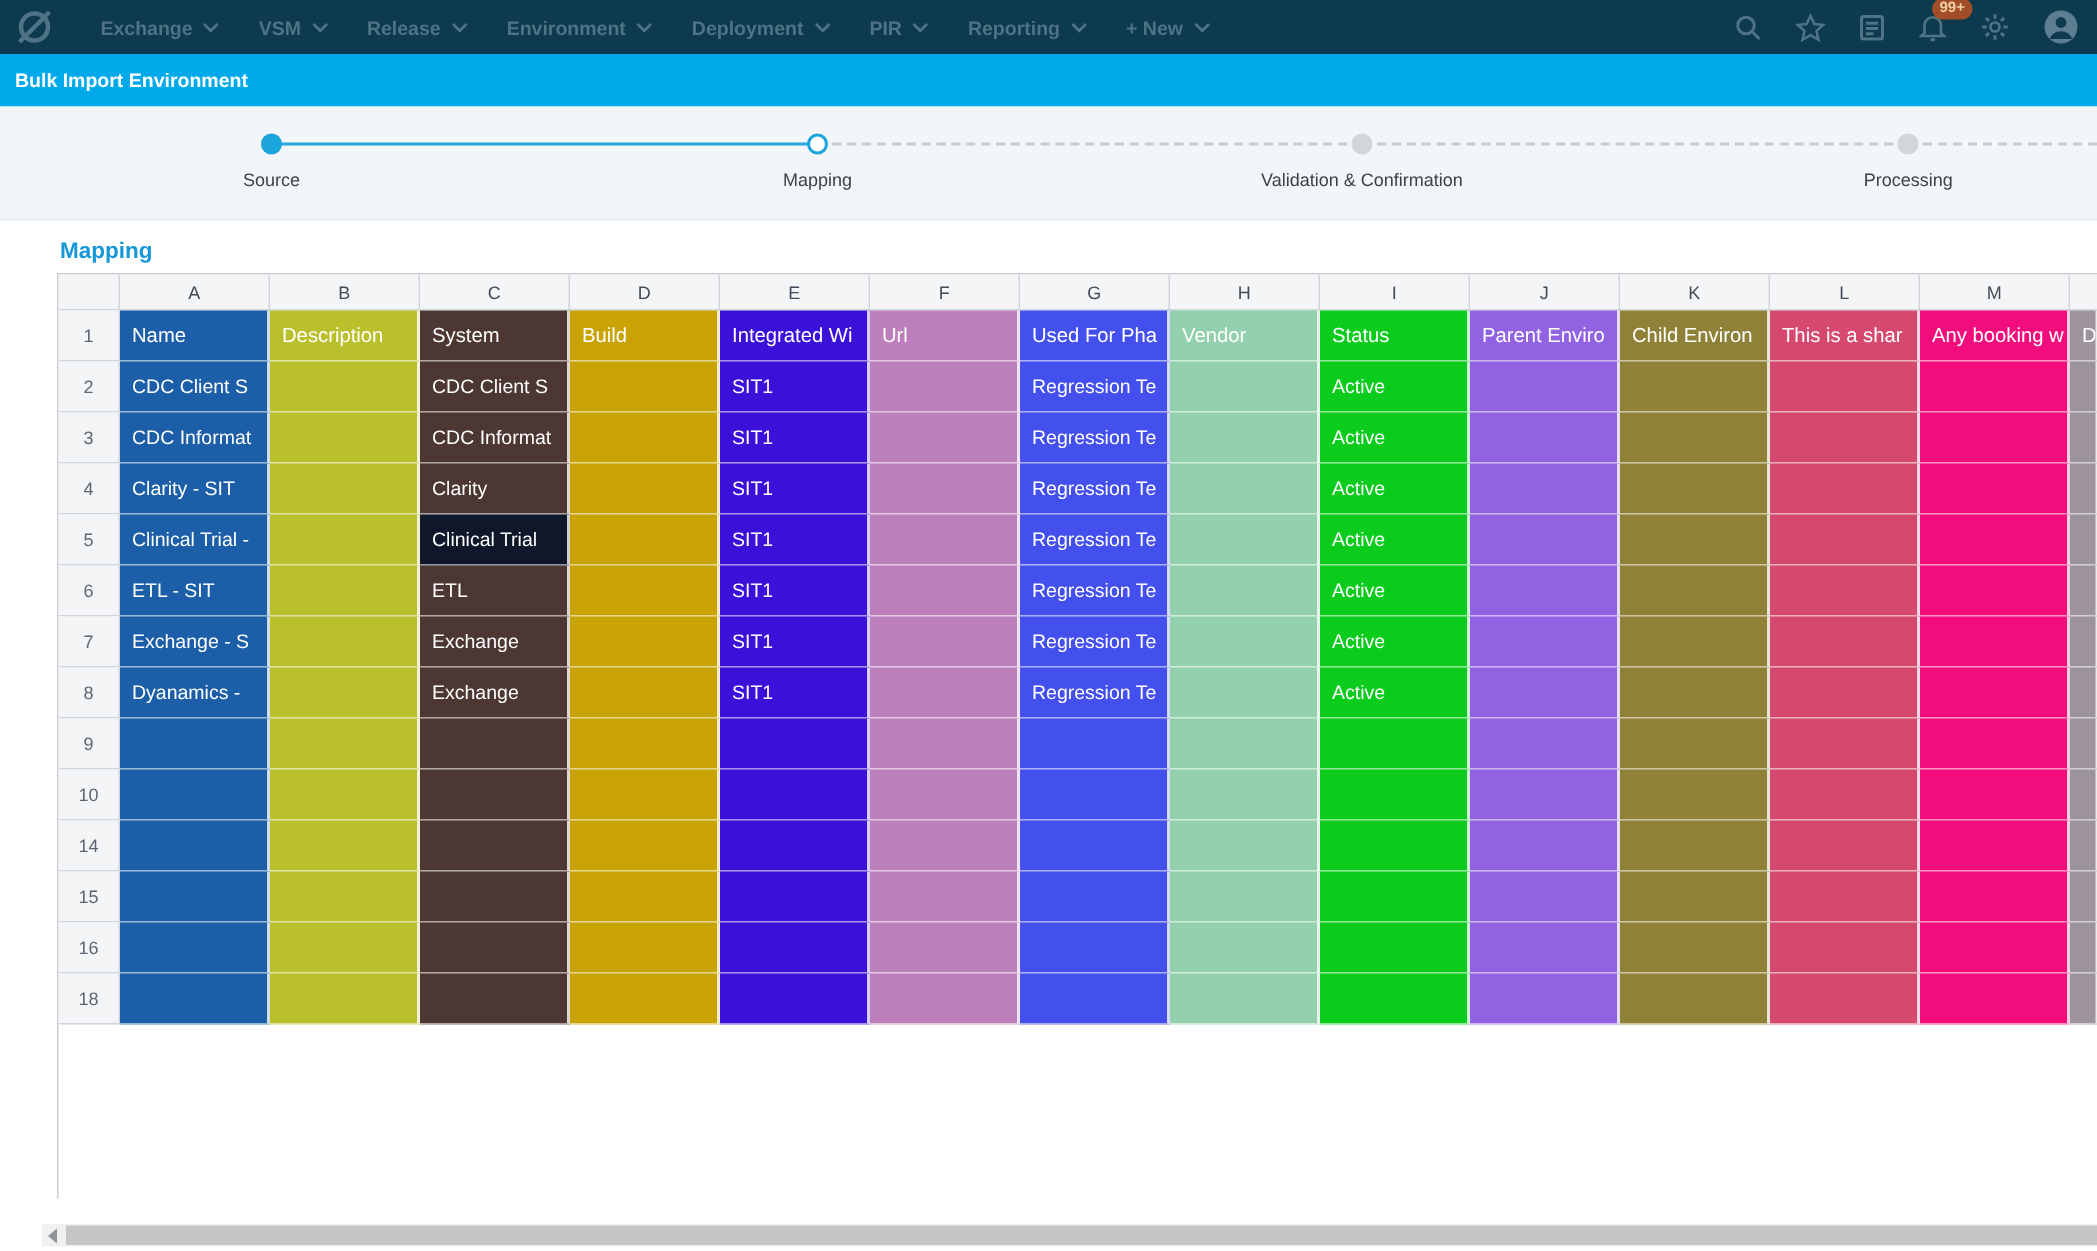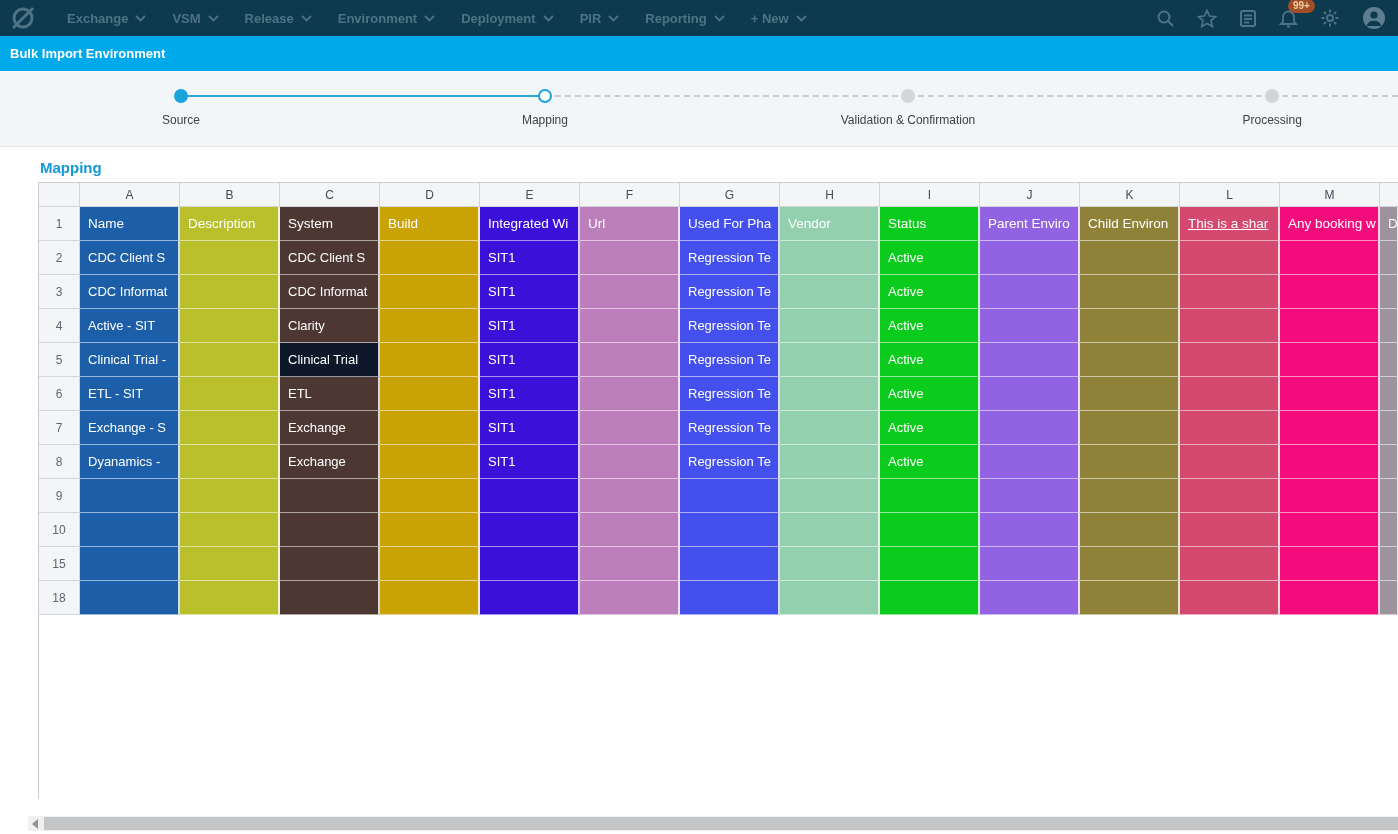--- a/index.html
+++ b/index.html
@@ -265,21 +265,21 @@
       <div class="ccell head" style="background: rgb(185, 192, 44);">Description</div>
       <div class="ccell head" style="background: rgb(77, 55, 51);">System</div>
       <div class="ccell head" style="background: rgb(201, 163, 3);">Build</div>
       <div class="ccell head" style="background: rgb(59, 17, 218);">Integrated Wi</div>
       <div class="ccell head" style="background: rgb(189, 127, 188);">Url</div>
       <div class="ccell head" style="background: rgb(68, 80, 238);">Used For Pha</div>
       <div class="ccell head" style="background: rgb(147, 209, 174);">Vendor</div>
       <div class="ccell head" style="background: rgb(11, 204, 29);">Status</div>
       <div class="ccell head" style="background: rgb(145, 98, 226);">Parent Enviro</div>
       <div class="ccell head" style="background: rgb(143, 129, 56);">Child Environ</div>
-      <div class="ccell head" style="background: rgb(213, 73, 110); text-decoration: underline;">This is a shar</div>
+      <div class="ccell head" style="background: rgb(213, 73, 110);">This is a shar</div>
       <div class="ccell head" style="background: rgb(242, 12, 124);">Any booking w</div>
       <div class="ccell head" style="background: rgb(156, 147, 156); width: 19px;">D</div>
     </div>
     <div class="srow">
       <div class="cell-num">2</div>
       <div class="ccell" style="background: rgb(28, 95, 168);">CDC Client S</div>
       <div class="ccell" style="background: rgb(185, 192, 44);"></div>
       <div class="ccell" style="background: rgb(77, 55, 51);">CDC Client S</div>
       <div class="ccell" style="background: rgb(201, 163, 3);"></div>
       <div class="ccell" style="background: rgb(59, 17, 218);">SIT1</div>
@@ -305,21 +305,21 @@
       <div class="ccell" style="background: rgb(147, 209, 174);"></div>
       <div class="ccell" style="background: rgb(11, 204, 29);">Active</div>
       <div class="ccell" style="background: rgb(145, 98, 226);"></div>
       <div class="ccell" style="background: rgb(143, 129, 56);"></div>
       <div class="ccell" style="background: rgb(213, 73, 110);"></div>
       <div class="ccell" style="background: rgb(242, 12, 124);"></div>
       <div class="ccell" style="background: rgb(156, 147, 156); width: 19px;"></div>
     </div>
     <div class="srow">
       <div class="cell-num">4</div>
-      <div class="ccell" style="background: rgb(28, 95, 168);">Active - SIT</div>
+      <div class="ccell" style="background: rgb(28, 95, 168);">Clarity - SIT</div>
       <div class="ccell" style="background: rgb(185, 192, 44);"></div>
       <div class="ccell" style="background: rgb(77, 55, 51);">Clarity</div>
       <div class="ccell" style="background: rgb(201, 163, 3);"></div>
       <div class="ccell" style="background: rgb(59, 17, 218);">SIT1</div>
       <div class="ccell" style="background: rgb(189, 127, 188);"></div>
       <div class="ccell" style="background: rgb(68, 80, 238);">Regression Te</div>
       <div class="ccell" style="background: rgb(147, 209, 174);"></div>
       <div class="ccell" style="background: rgb(11, 204, 29);">Active</div>
       <div class="ccell" style="background: rgb(145, 98, 226);"></div>
       <div class="ccell" style="background: rgb(143, 129, 56);"></div>
@@ -423,21 +423,55 @@
       <div class="ccell" style="background: rgb(68, 80, 238);"></div>
       <div class="ccell" style="background: rgb(147, 209, 174);"></div>
       <div class="ccell" style="background: rgb(11, 204, 29);"></div>
       <div class="ccell" style="background: rgb(145, 98, 226);"></div>
       <div class="ccell" style="background: rgb(143, 129, 56);"></div>
       <div class="ccell" style="background: rgb(213, 73, 110);"></div>
       <div class="ccell" style="background: rgb(242, 12, 124);"></div>
       <div class="ccell" style="background: rgb(156, 147, 156); width: 19px;"></div>
     </div>
     <div class="srow">
+      <div class="cell-num">14</div>
+      <div class="ccell" style="background: rgb(28, 95, 168);"></div>
+      <div class="ccell" style="background: rgb(185, 192, 44);"></div>
+      <div class="ccell" style="background: rgb(77, 55, 51);"></div>
+      <div class="ccell" style="background: rgb(201, 163, 3);"></div>
+      <div class="ccell" style="background: rgb(59, 17, 218);"></div>
+      <div class="ccell" style="background: rgb(189, 127, 188);"></div>
+      <div class="ccell" style="background: rgb(68, 80, 238);"></div>
+      <div class="ccell" style="background: rgb(147, 209, 174);"></div>
+      <div class="ccell" style="background: rgb(11, 204, 29);"></div>
+      <div class="ccell" style="background: rgb(145, 98, 226);"></div>
+      <div class="ccell" style="background: rgb(143, 129, 56);"></div>
+      <div class="ccell" style="background: rgb(213, 73, 110);"></div>
+      <div class="ccell" style="background: rgb(242, 12, 124);"></div>
+      <div class="ccell" style="background: rgb(156, 147, 156); width: 19px;"></div>
+    </div>
+    <div class="srow">
       <div class="cell-num">15</div>
+      <div class="ccell" style="background: rgb(28, 95, 168);"></div>
+      <div class="ccell" style="background: rgb(185, 192, 44);"></div>
+      <div class="ccell" style="background: rgb(77, 55, 51);"></div>
+      <div class="ccell" style="background: rgb(201, 163, 3);"></div>
+      <div class="ccell" style="background: rgb(59, 17, 218);"></div>
+      <div class="ccell" style="background: rgb(189, 127, 188);"></div>
+      <div class="ccell" style="background: rgb(68, 80, 238);"></div>
+      <div class="ccell" style="background: rgb(147, 209, 174);"></div>
+      <div class="ccell" style="background: rgb(11, 204, 29);"></div>
+      <div class="ccell" style="background: rgb(145, 98, 226);"></div>
+      <div class="ccell" style="background: rgb(143, 129, 56);"></div>
+      <div class="ccell" style="background: rgb(213, 73, 110);"></div>
+      <div class="ccell" style="background: rgb(242, 12, 124);"></div>
+      <div class="ccell" style="background: rgb(156, 147, 156); width: 19px;"></div>
+    </div>
+    <div class="srow">
+      <div class="cell-num">16</div>
       <div class="ccell" style="background: rgb(28, 95, 168);"></div>
       <div class="ccell" style="background: rgb(185, 192, 44);"></div>
       <div class="ccell" style="background: rgb(77, 55, 51);"></div>
       <div class="ccell" style="background: rgb(201, 163, 3);"></div>
       <div class="ccell" style="background: rgb(59, 17, 218);"></div>
       <div class="ccell" style="background: rgb(189, 127, 188);"></div>
       <div class="ccell" style="background: rgb(68, 80, 238);"></div>
       <div class="ccell" style="background: rgb(147, 209, 174);"></div>
       <div class="ccell" style="background: rgb(11, 204, 29);"></div>
       <div class="ccell" style="background: rgb(145, 98, 226);"></div>

